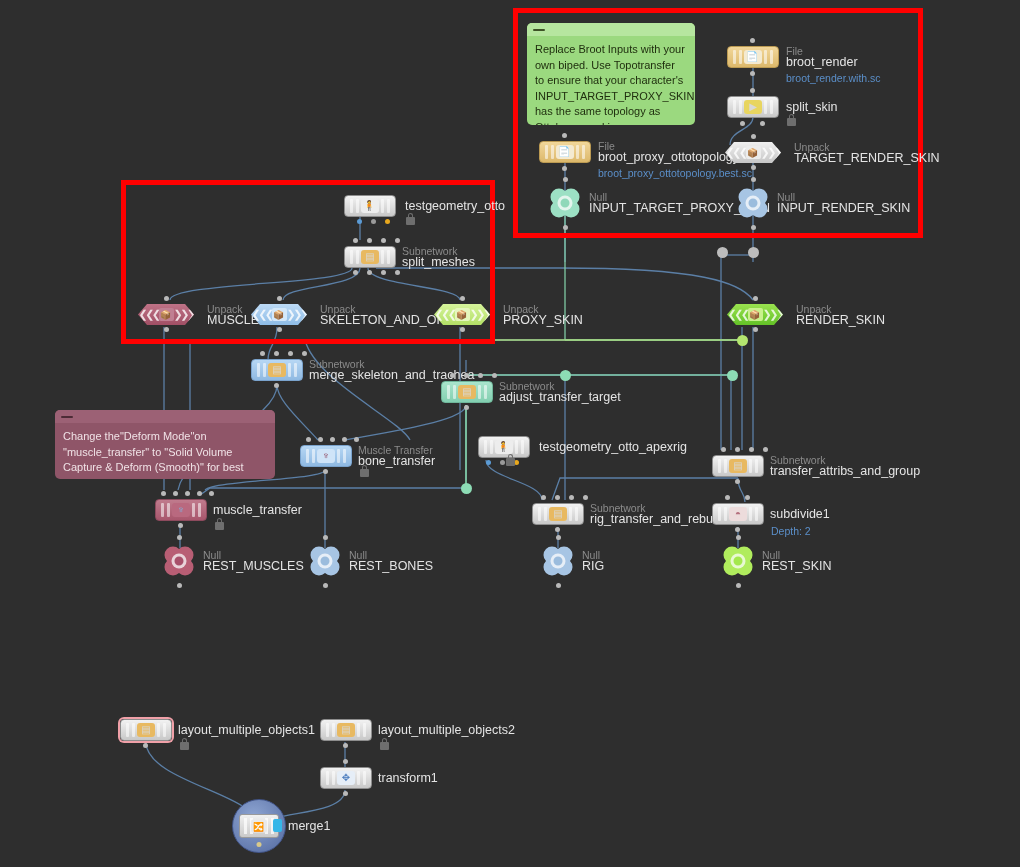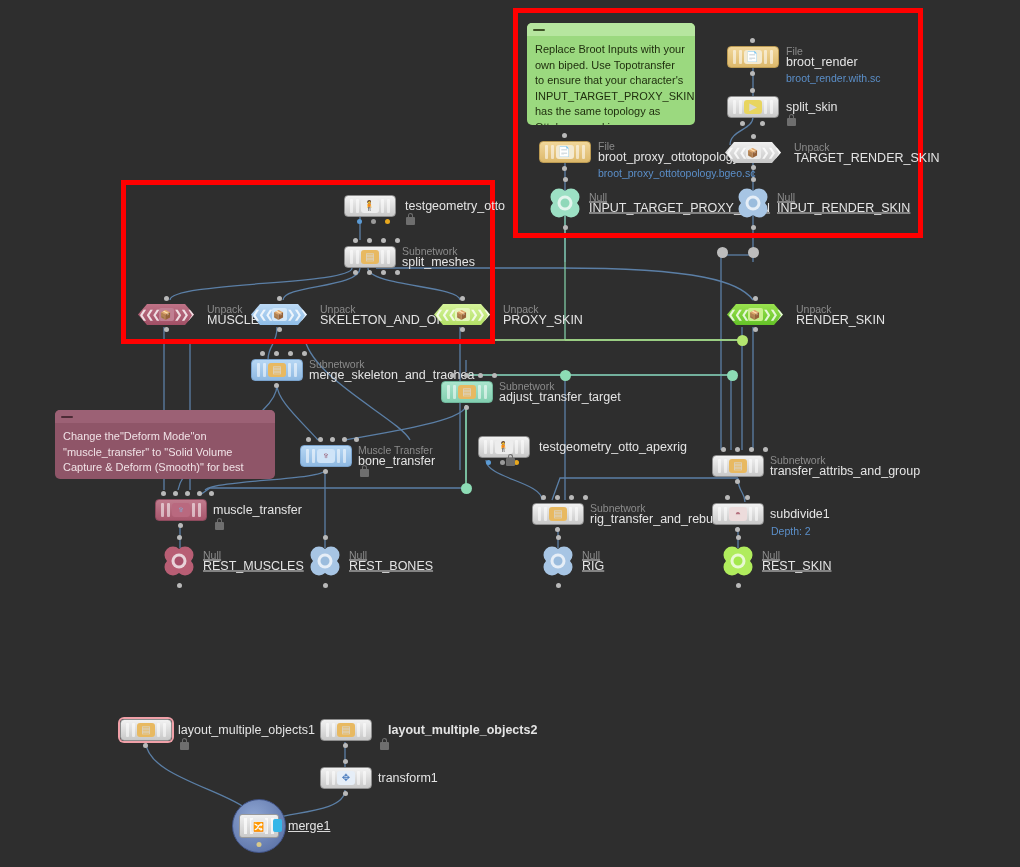--- a/index.html
+++ b/index.html
@@ -75,21 +75,21 @@
       transform-origin:50% 50%;}
   .nullshape .a1{transform:translate(-50%,-50%) rotate(45deg);}
   .nullshape .a2{transform:translate(-50%,-50%) rotate(-45deg);}
   .nullshape .hub{position:absolute;left:50%;top:50%;transform:translate(-50%,-50%);
       width:15px;height:15px;border-radius:50%;border:3px solid rgba(255,255,255,.75);
       box-sizing:border-box;}
   .n-pink .arm{background:#b85e74;} .n-pink .hub{background:#a8506a;}
   .n-blue .arm{background:#a7c5e4;} .n-blue .hub{background:#9bbcdd;}
   .n-mint .arm{background:#9ce0c4;} .n-mint .hub{background:#8fd8b9;}
   .n-lime .arm{background:#b0ec5d;} .n-lime .hub{background:#a4e84d;}
-  .nulllabel{position:absolute;left:46px;top:50%;transform:translateY(-50%);white-space:nowrap;text-decoration:underline;}
+  .nulllabel{position:absolute;left:46px;top:50%;transform:translateY(-50%);white-space:nowrap;}
 
   
   .mergenode{position:absolute;}
   .mergeshape{position:relative;width:52px;height:52px;border-radius:50%;
       background:radial-gradient(circle at 40% 35%,#8fa6d3,#52699f);border:1px solid #43568b;}
   .mergeshape .mover{position:absolute;left:6px;right:6px;top:14px;height:22px;border-radius:3px;
       background:linear-gradient(#f1f1f1,#c9c9c9);border:1px solid #9a9a9a;}
   .mergeshape .mbar{position:absolute;top:3px;bottom:3px;width:3px;background:rgba(255,255,255,.7);}
   .mergeshape .mg{position:absolute;left:50%;top:50%;transform:translate(-50%,-50%);
       width:16px;height:13px;border-radius:2px;background:#e9e9e9;font-size:9px;
@@ -271,21 +271,21 @@
         <span class="bar" style="right:5px"></span>
           <span class="bar" style="right:11px"></span>
         <span class="glyph" style="background:#f4ead1;">📄</span>
       </div>
     </div>
     <div class="dot" style="left:23px;top:25px;"></div>
     <div class="nlabel">
       <span class="ntype">File</span>
       <span class="nname">broot_proxy_ottotopology</span>
     </div>
-    <div class="nsub">broot_proxy_ottotopology.bgeo.sc</div>
+    <div class="nsub">broot_proxy_ottotopology.best.sc</div>
   </div>
 
   <div class="unode" style="left:725px;top:142px;">
     <div class="dot" style="left:26px;top:-8px;"></div>
     <div class="ubody u-grey">
       <span class="chevL">❮❮❮</span>
       <span class="ucore">📦</span>
       <span class="chevR">❯❯❯</span>
     </div>
     <div class="dot" style="left:26px;top:23px;"></div>
@@ -682,21 +682,21 @@
     <div class="nbody c-grey">
       <div class="stripes">
         <span class="bar" style="left:5px"></span>
           <span class="bar" style="left:11px"></span>
         <span class="bar" style="right:5px"></span>
           <span class="bar" style="right:11px"></span>
         <span class="glyph" style="background:#e8b961;">▤</span>
       </div>
     </div>
     <div class="dot" style="left:23px;top:24px;"></div>
-    <div class="nlabel" style="margin-left:16px;font-weight:bold;">
+    <div class="nlabel" style="margin-left:6px;">
       <span class="nname">layout_multiple_objects2</span>
     </div>
     <div class="lock" style="top:23px;margin-left:8px;"></div>
   </div>
 
   <div class="node" style="left:320px;top:767px;width:52px;">
     <div class="dot" style="left:23px;top:-8px;"></div>
     <div class="nbody c-grey">
       <div class="stripes">
         <span class="bar" style="left:5px"></span>

